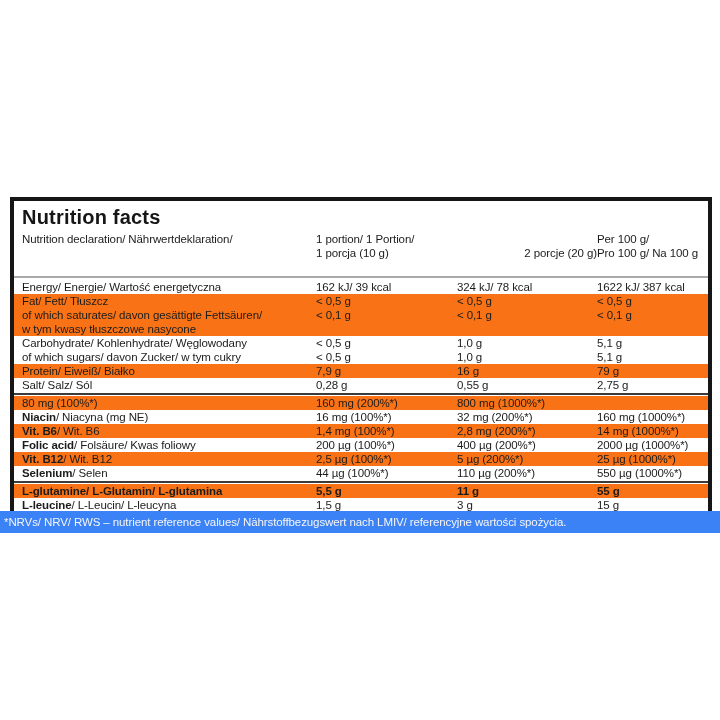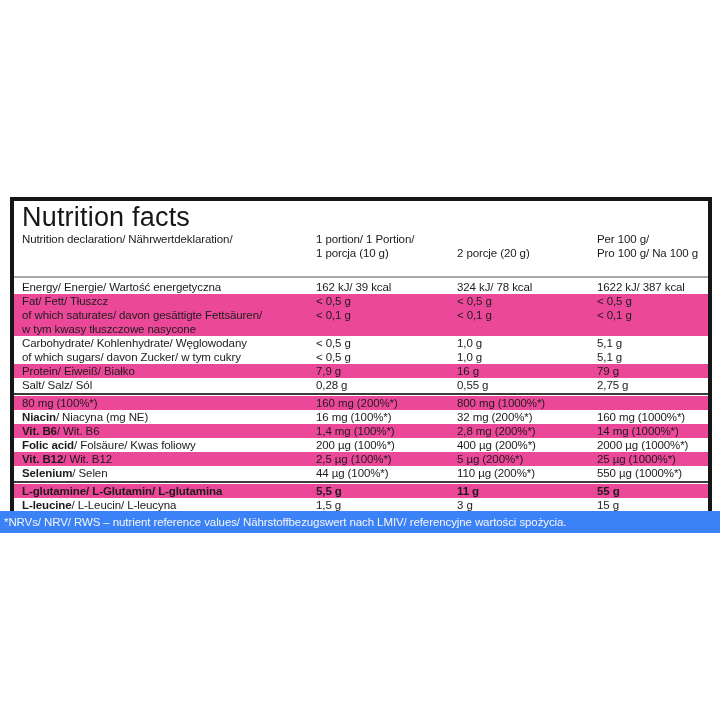--- a/index.html
+++ b/index.html
@@ -7,32 +7,32 @@
     width:720px;height:720px;position:relative;background:#ffffff;overflow:hidden;
     font-family:"Liberation Sans","DejaVu Sans",sans-serif;color:#1c1c1c;
   }
   .canvas{position:absolute;inset:0;}
   
   .facts-box{
     position:absolute;left:10px;top:197px;width:702px;box-sizing:border-box;
     border:4px solid #161616;background:#ffffff;padding:0 0 3px 0;
   }
   .title{
-    font-size:27px;font-weight:normal;letter-spacing:.2px;
+    font-size:20px;font-weight:bold;letter-spacing:.2px;
     margin:5px 0 3px 0;padding-left:8px;line-height:23px;color:#161616;
   }
   .grid-row{
     display:grid;grid-template-columns:294px 141px 140px 1fr;
     padding-left:8px;align-items:start;
   }
   .grid-row .cell{font-size:11.5px;line-height:14px;letter-spacing:-0.1px;}
   .hdr{padding-bottom:15px;}
-  .hdr .col-bottom{display:flex;flex-direction:column;justify-content:flex-end;height:28px;}
+  .hdr .col-bottom{display:flex;flex-direction:column;justify-content:flex-end;height:28px;text-align:right;}
   .hdr-rule{height:2px;background:#a9a9a9;margin:1px 0 2px 0;}
-  .shaded{background:#ec4899;}
+  .shaded{background:#f97316;}
   .strong .cell{font-weight:bold;}
   .lb{font-weight:bold;}
   .divider{height:2px;background:#3b3b3b;margin:1px 0;}
   
   .footnote-bar{
     position:absolute;left:0;top:511px;width:720px;height:22px;background:#3b82f6;
     color:#f5f5f5;font-size:11.5px;line-height:22px;letter-spacing:-0.1px;
     padding-left:4px;box-sizing:border-box;white-space:nowrap;
   }
 </style>

